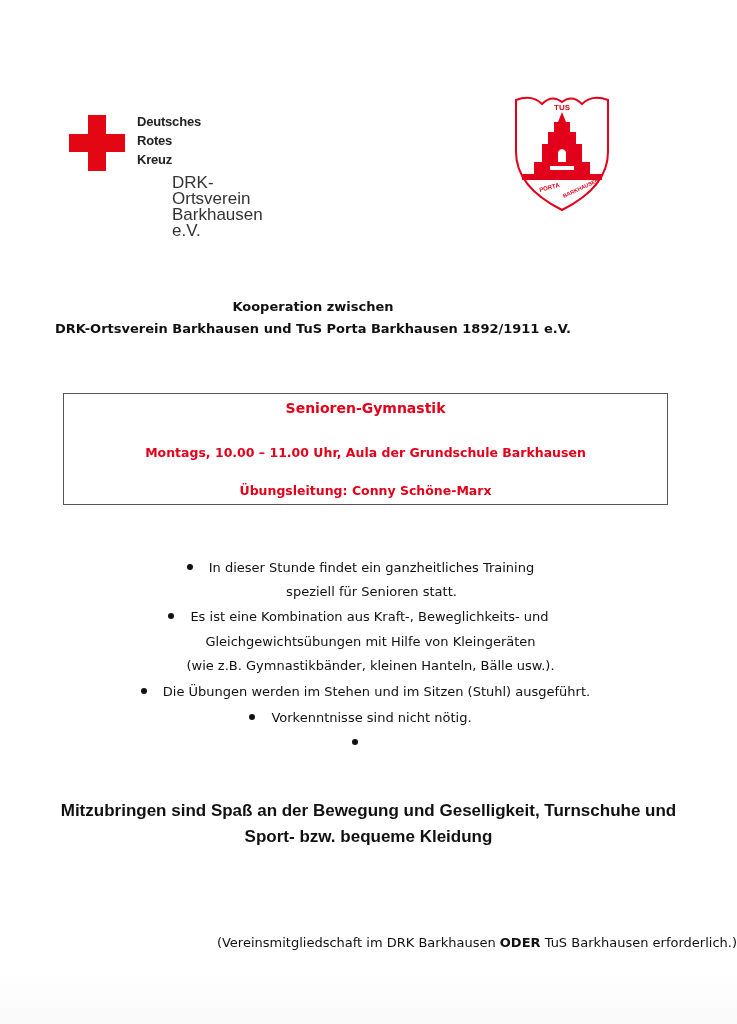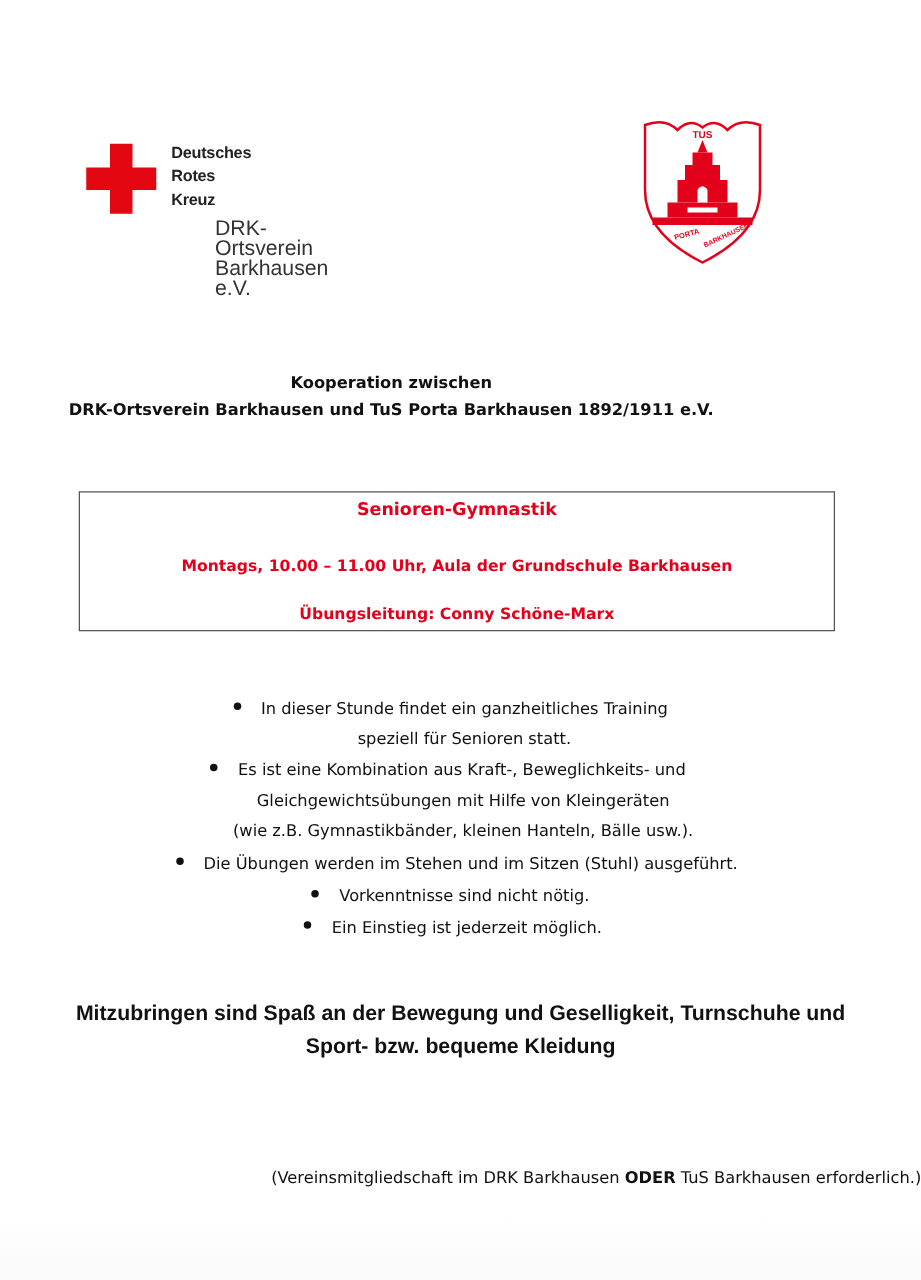--- a/index.html
+++ b/index.html
@@ -95,21 +95,21 @@
     <div class="line" style="top:26px;left:3px"><span>speziell für Senioren statt.</span></div>
 
     <div class="line" style="top:51px;left:-10px"><span class="bullet-dot"></span><span>Es ist eine Kombination aus Kraft-, Beweglichkeits- und</span></div>
     <div class="line" style="top:76px;left:2px"><span>Gleichgewichtsübungen mit Hilfe von Kleingeräten</span></div>
     <div class="line" style="top:100px;left:2px"><span>(wie z.B. Gymnastikbänder, kleinen Hanteln, Bälle usw.).</span></div>
 
     <div class="line" style="top:126px;left:-3px"><span class="bullet-dot"></span><span>Die Übungen werden im Stehen und im Sitzen (Stuhl) ausgeführt.</span></div>
 
     <div class="line" style="top:152px;left:-8px"><span class="bullet-dot"></span><span>Vorkenntnisse sind nicht nötig.</span></div>
 
-    <div class="line" style="top:177px;left:-6px"><span class="bullet-dot"></span><span>Ein Einstieg ist jederzeit möglich.</span></div>
+    <div class="line" style="top:177px;left:-6px"><span class="bullet-dot"></span></div>
   </div>
 
   <div class="bring">
     <div>Mitzubringen sind Spaß an der Bewegung und Geselligkeit, Turnschuhe und</div>
     <div>Sport- bzw. bequeme Kleidung</div>
   </div>
 
   <div class="footer-note"><span>(Vereinsmitgliedschaft im DRK Barkhausen </span><b>ODER</b><span> TuS Barkhausen erforderlich.)</span></div>
 
 </div>

